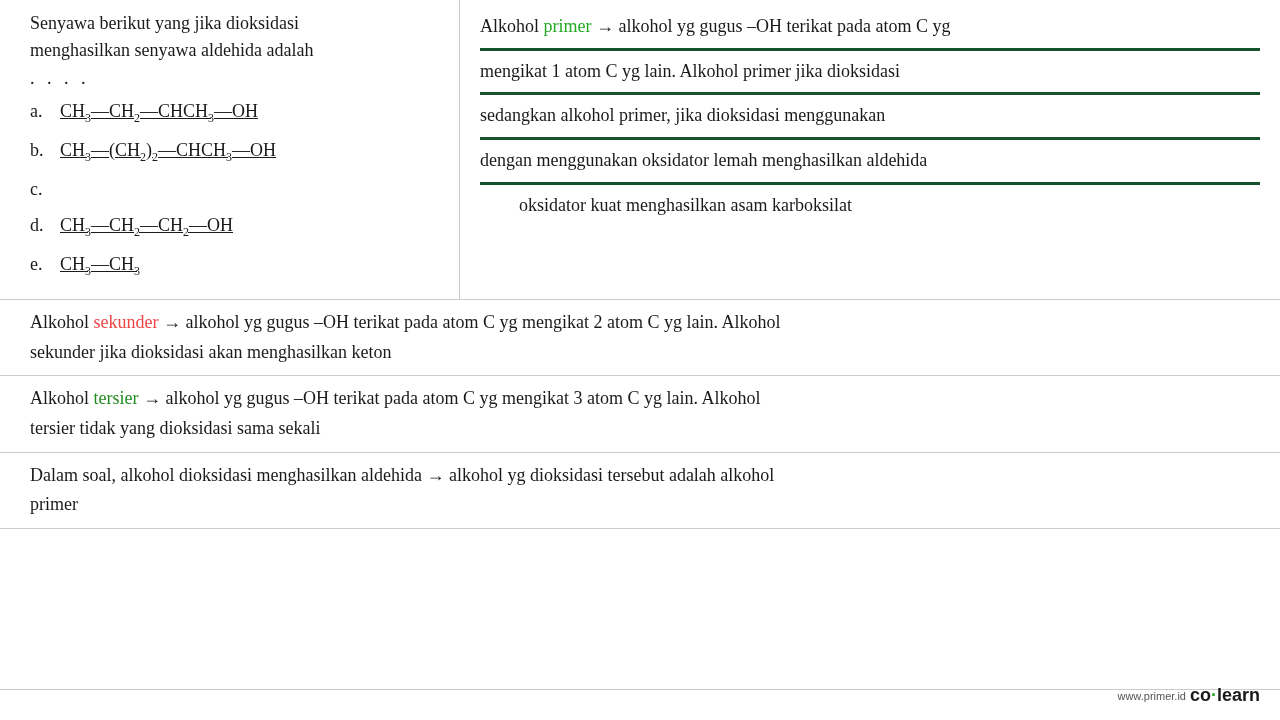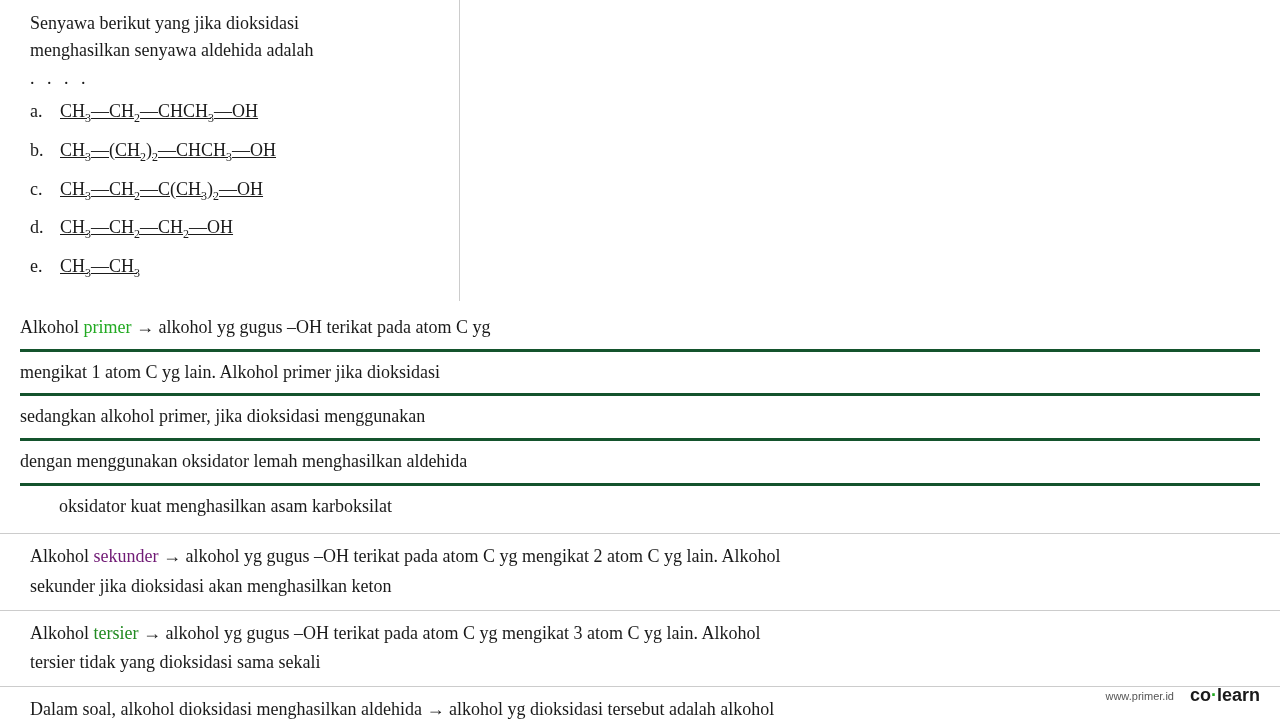--- a/index.html
+++ b/index.html
@@ -58,21 +58,21 @@
     sub {
       font-size: 12px;
       vertical-align: sub;
     }
 
     .color-primer {
       color: #22aa22;
     }
 
     .color-sekunder {
-      color: #701a75;
+      color: #ef4444;
     }
 
     .color-tersier {
       color: #228b22;
     }
 
     .footer-url {
       font-size: 11px;
       color: #555;
       font-family: Arial, sans-serif;
@@ -88,21 +88,21 @@
     .page-layout {
       display: flex;
       flex-direction: column;
       width: 1280px;
       height: 720px;
       position: relative;
     }
 
     .top-area {
       display: flex;
-      flex-direction: column;
+      flex-direction: row;
       border-bottom: 1px solid #cccccc;
     }
 
     .left-top {
       width: 460px;
       padding: 10px 20px 10px 30px;
       border-right: 1px solid #cccccc;
     }
 
     .right-top {
@@ -157,21 +157,20 @@
         <li>
           <span class="option-label">a.</span>
           <span class="chem-formula">CH<sub>3</sub>—CH<sub>2</sub>—CHCH<sub>3</sub>—OH</span>
         </li>
         <li>
           <span class="option-label">b.</span>
           <span class="chem-formula">CH<sub>3</sub>—(CH<sub>2</sub>)<sub>2</sub>—CHCH<sub>3</sub>—OH</span>
         </li>
         <li>
           <span class="option-label">c.</span>
-          <span class="chem-formula">CH<sub>3</sub>—CH<sub>2</sub>—C(CH<sub>3</sub>)<sub>2</sub>—OH</span>
         </li>
         <li>
           <span class="option-label">d.</span>
           <span class="chem-formula">CH<sub>3</sub>—CH<sub>2</sub>—CH<sub>2</sub>—OH</span>
         </li>
         <li>
           <span class="option-label">e.</span>
           <span class="chem-formula">CH<sub>3</sub>—CH<sub>3</sub></span>
         </li>
       </ul>
@@ -211,17 +210,17 @@
     <span>primer</span>
   </div>
 
   <div class="bottom-blank"></div>
 
   <hr style="border:none;border-top:1px solid #cccccc;margin:0 0 30px 0;">
 
   <div class="footer-bar">
     <span class="footer-url">www.primer.id</span>
     <span class="footer-logo">
-      <span style="font-weight:bold;margin-left:12px;">co</span><span style="color:#22aa22;font-weight:bold;">·</span><span style="font-weight:bold;">learn</span>
+      <span style="font-weight:bold;">co</span><span style="color:#22aa22;font-weight:bold;">·</span><span style="font-weight:bold;">learn</span>
     </span>
   </div>
 
 </div>
 
 </body></html>

